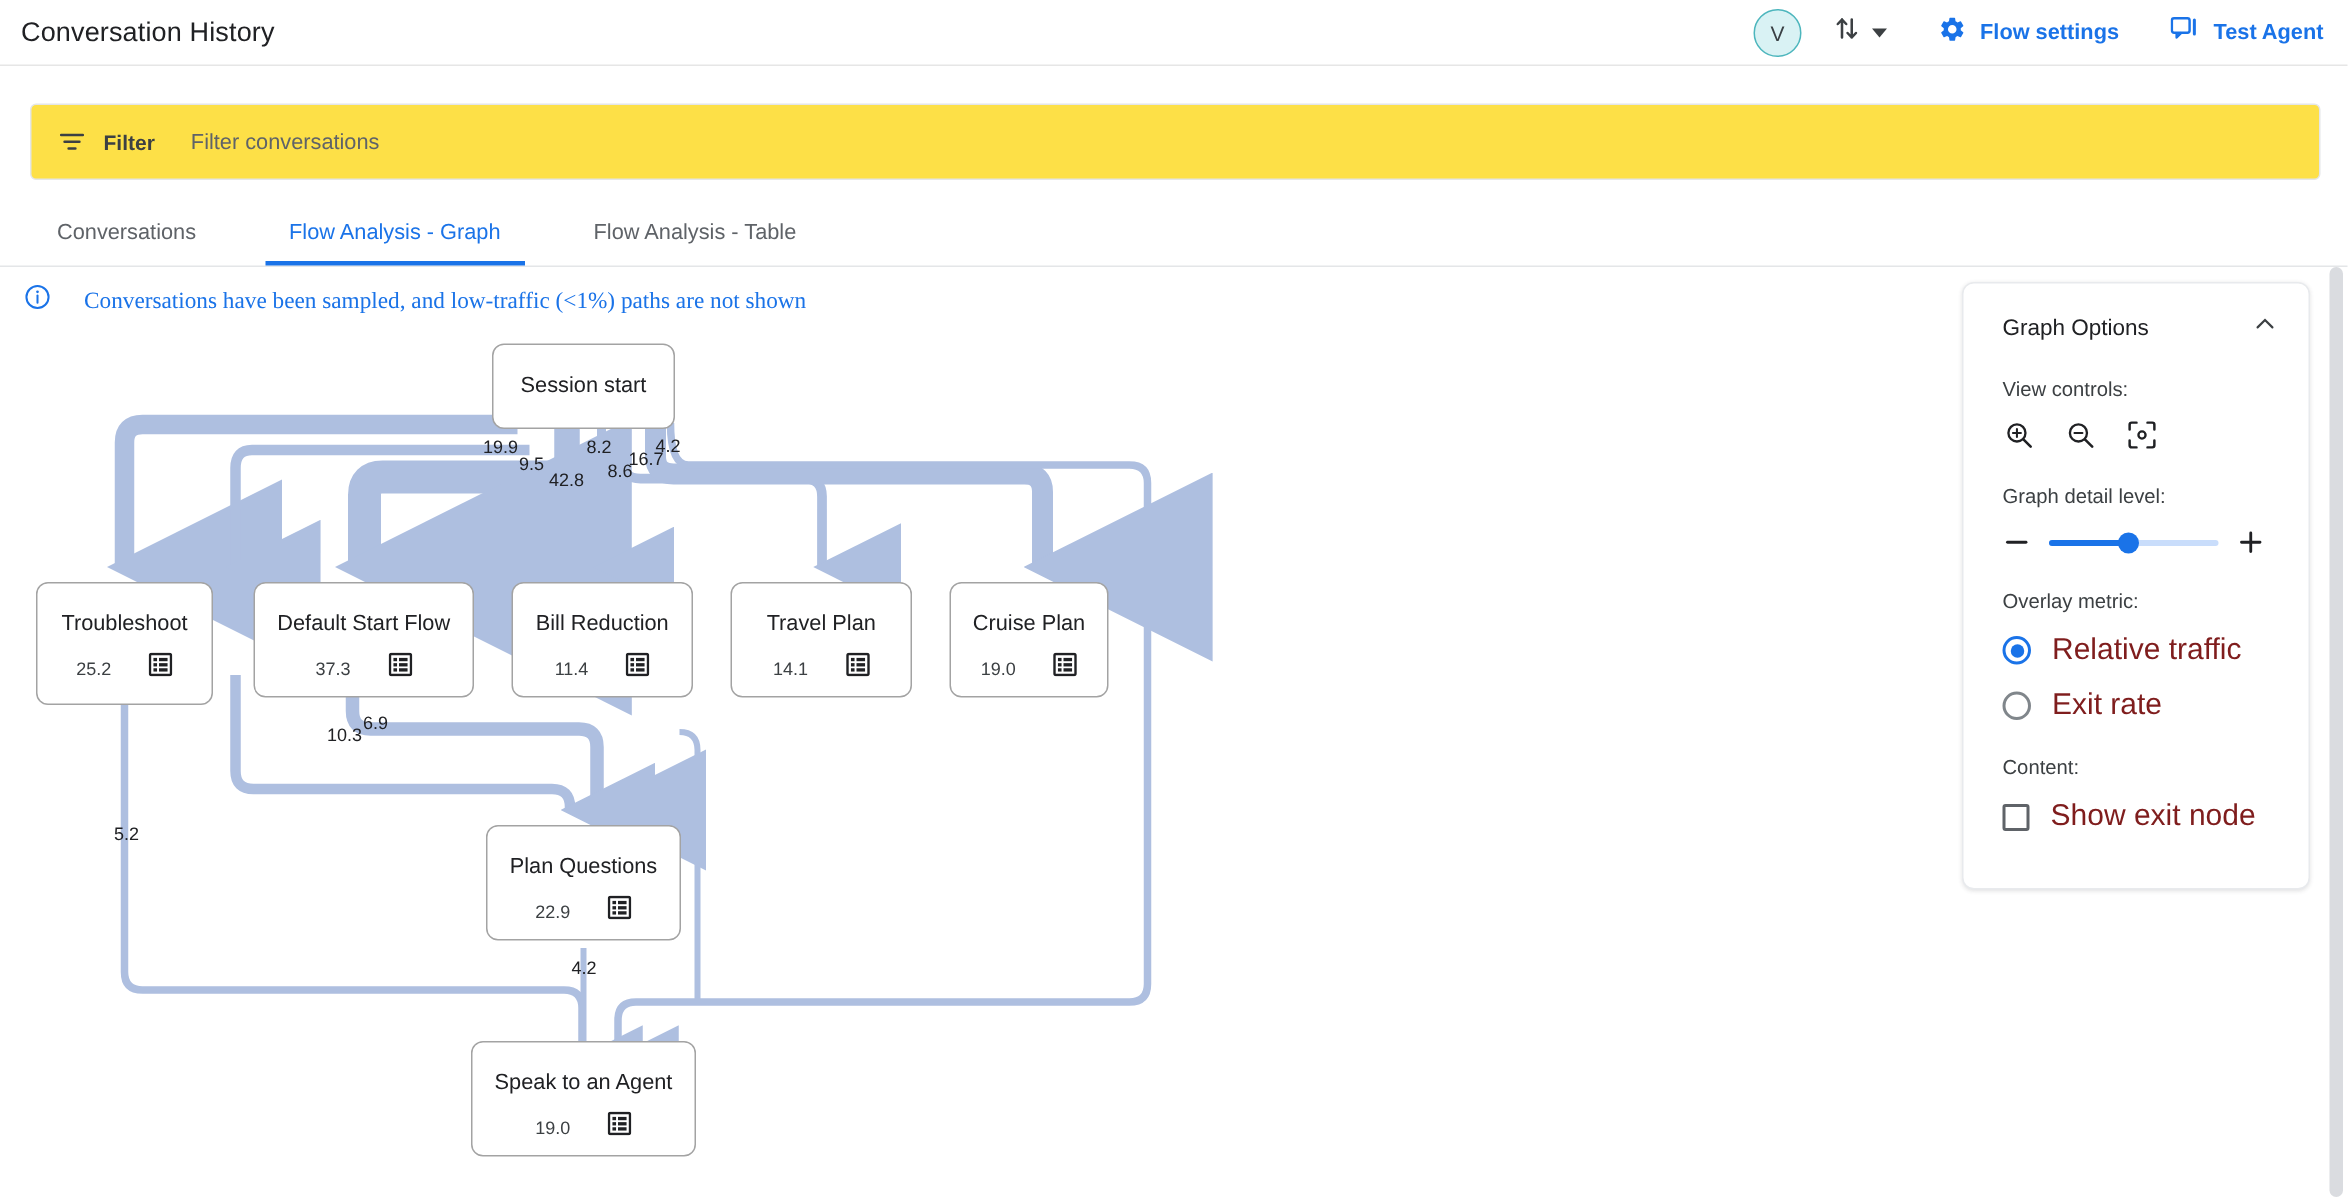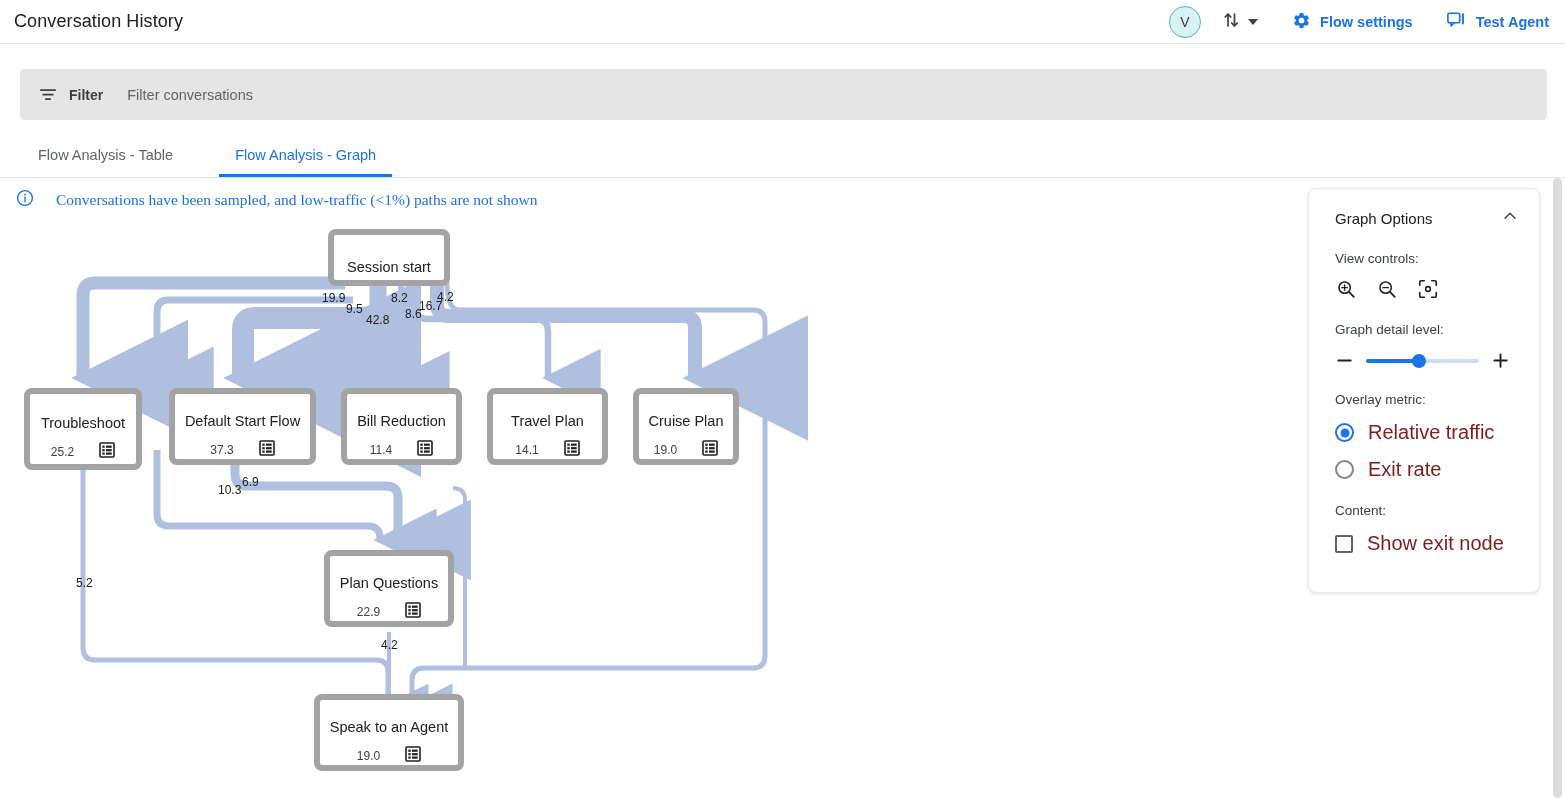--- a/index.html
+++ b/index.html
@@ -61,21 +61,21 @@
     margin-right: 34px;
   }
   .hdr-action:last-child { margin-right: 6px; }
 
   
   .filter-bar {
     position: absolute; top: 69px; left: 20px;
     width: 1527px; height: 51px;
     border: 1px solid #e4e6e8;
     border-radius: 4px;
-    background: #e5e5e5;
+    background: #fde047;
     display: flex; align-items: center;
   }
   .filter-icon-wrap { margin-left: 18px; display:flex; align-items:center; }
   .filter-label {
     margin-left: 12px;
     font-size: 14px; font-weight: bold; color: #3c4043;
   }
   .filter-input {
     margin-left: 22px;
     border: none; outline: none;
@@ -125,26 +125,25 @@
   
   .graph-area {
     position: absolute;
     top: 178px; left: 0;
     width: 1547px; height: 620px;
     overflow: hidden;
   }
   .node {
     position: absolute;
     background: #ffffff;
-    border: 6px solid #a3a3a3;
+    border: 1px solid #a3a3a3;
     border-radius: 8px;
     display: flex; flex-direction: column;
     align-items: center;
     z-index: 5;
-    justify-content: center;
   }
   .node-title {
     font-size: 14.5px;
     color: #202124;
     margin-top: 19px;
     white-space: nowrap;
   }
   .node-meta {
     display: flex; align-items: center; gap: 25px;
     margin-top: 11px;
@@ -292,22 +291,23 @@
   <span class="filter-icon-wrap">
     <svg width="18" height="18" viewBox="0 0 20 20">
       <path d="M2 4.5 H18 M4.5 9.5 H15.5 M7.5 14.5 H12.5" stroke="#3c4043" stroke-width="1.9" stroke-linecap="round"></path>
     </svg>
   </span>
   <span class="filter-label">Filter</span>
   <input class="filter-input" type="text" placeholder="Filter conversations" style="">
 </div>
 
 <div class="tabs">
+  <div class="tab">Conversations</div>
+  <div class="tab active">Flow Analysis - Graph</div>
   <div class="tab">Flow Analysis - Table</div>
-  <div class="tab active">Flow Analysis - Graph</div>
 </div>
 
 <div class="banner">
   <span>
     <svg width="18" height="18" viewBox="0 0 20 20">
       <circle cx="10" cy="10" r="8.2" fill="none" stroke="#1a73e8" stroke-width="1.5"></circle>
       <circle cx="10" cy="6.2" r="1" fill="#1a73e8"></circle>
       <path d="M10 8.9 V14.2" stroke="#1a73e8" stroke-width="1.5" stroke-linecap="round"></path>
     </svg>
   </span>
@@ -485,21 +485,21 @@
 
   <div class="edge-label" style="left:322px; top:113px;">19.9</div>
   <div class="edge-label" style="left:346px; top:124px;">9.5</div>
   <div class="edge-label" style="left:366px; top:135px;">42.8</div>
   <div class="edge-label" style="left:391px; top:113px;">8.2</div>
   <div class="edge-label" style="left:405px; top:129px;">8.6</div>
   <div class="edge-label" style="left:419px; top:121px;">16.7</div>
   <div class="edge-label" style="left:437px; top:112px;">4.2</div>
   <div class="edge-label" style="left:218px; top:305px;">10.3</div>
   <div class="edge-label" style="left:242px; top:297px;">6.9</div>
-  <div class="edge-label" style="left:76px; top:398px;">5.2</div>
+  <div class="edge-label" style="left:76px; top:371px;">5.2</div>
   <div class="edge-label" style="left:381px; top:460px;">4.2</div>
 
 </div>
 
 <div class="panel">
 
   <div class="panel-head">
     <span class="panel-title">Graph Options</span>
     <span class="panel-collapse">
       <svg width="18" height="18" viewBox="0 0 20 20">

